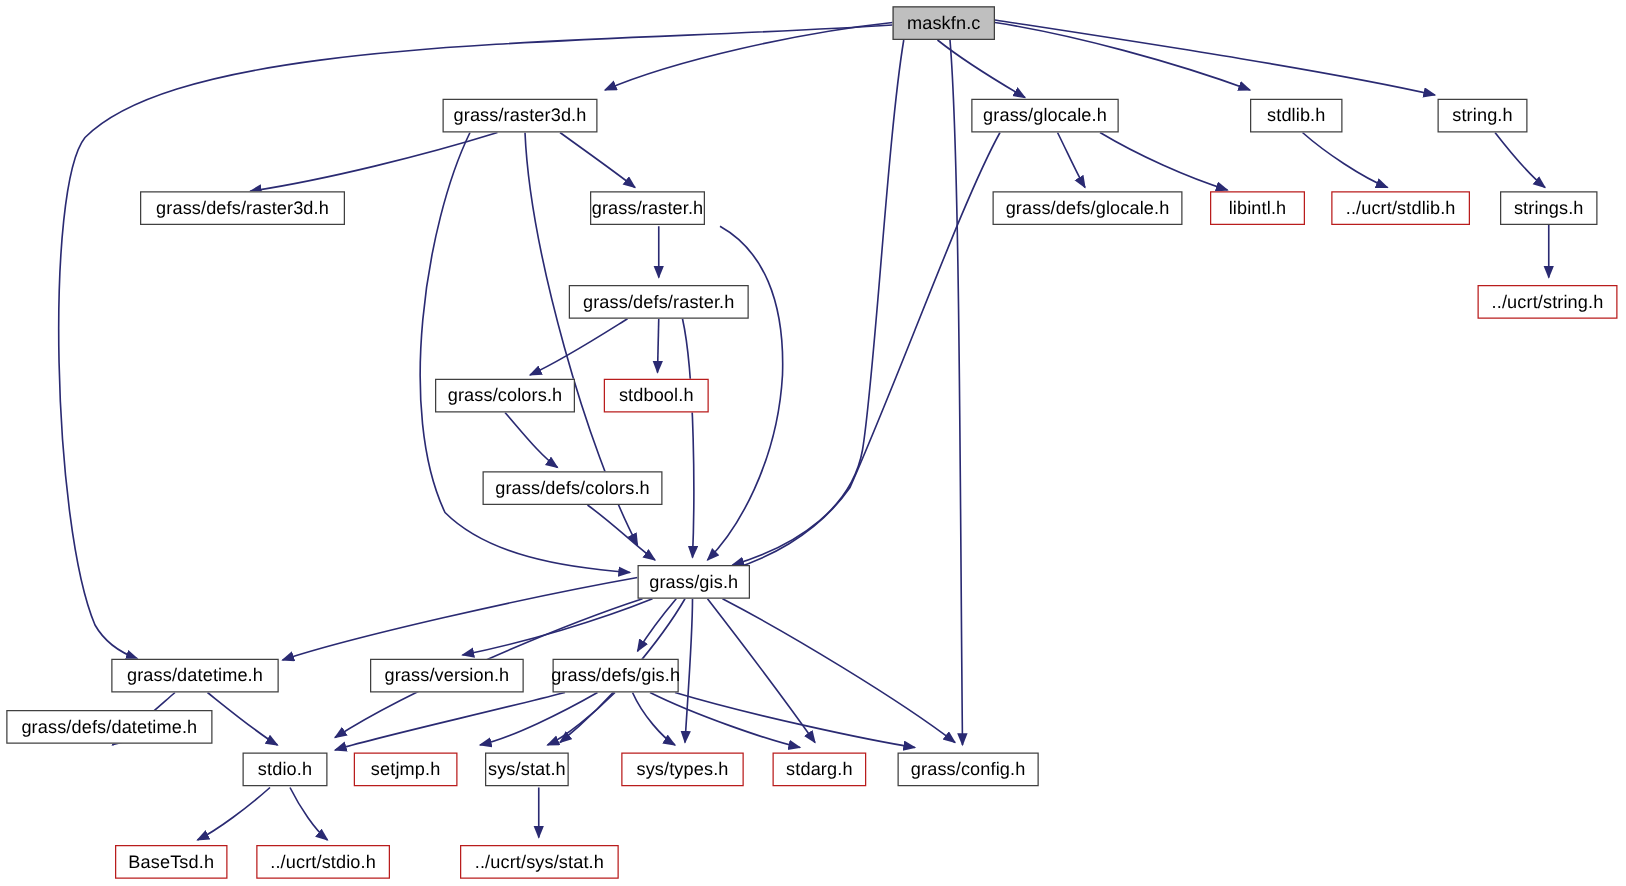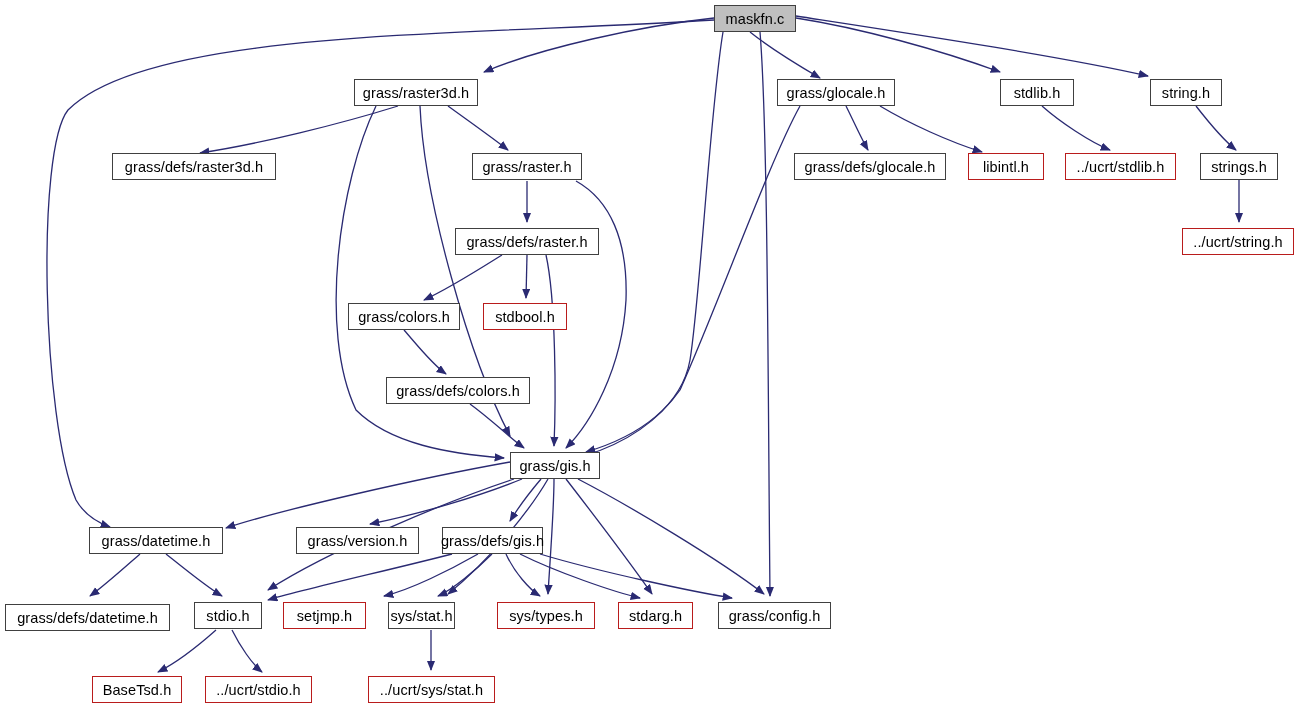--- a/index.html
+++ b/index.html
@@ -81,21 +81,21 @@
       </div>
       <div class="node" style="left: 1000px; top: 79px; width: 74px; height: 27px;">
         <span>stdlib.h</span>
       </div>
       <div class="node" style="left: 1150px; top: 79px; width: 72px; height: 27px;">
         <span>string.h</span>
       </div>
       <div class="node" style="left: 112px; top: 153px; width: 164px; height: 27px;">
         <span>grass/defs/raster3d.h</span>
       </div>
-      <div class="node" style="left: 472px; top: 153px; width: 110px; height: 27px;">
+      <div class="node" style="left: 472px; top: 153px; width: 92px; height: 27px;">
         <span>grass/raster.h</span>
       </div>
       <div class="node" style="left: 794px; top: 153px; width: 152px; height: 27px;">
         <span>grass/defs/glocale.h</span>
       </div>
       <div class="node lib" style="left: 968px; top: 153px; width: 76px; height: 27px;">
         <span>libintl.h</span>
       </div>
       <div class="node lib" style="left: 1065px; top: 153px; width: 111px; height: 27px; text-align: right;">
         <span>../ucrt/stdlib.h</span>
@@ -123,21 +123,21 @@
       </div>
       <div class="node" style="left: 89px; top: 527px; width: 134px; height: 27px;">
         <span>grass/datetime.h</span>
       </div>
       <div class="node" style="left: 296px; top: 527px; width: 123px; height: 27px;">
         <span>grass/version.h</span>
       </div>
       <div class="node" style="left: 442px; top: 527px; width: 101px; height: 27px;">
         <span>grass/defs/gis.h</span>
       </div>
-      <div class="node" style="left: 5px; top: 604px; width: 165px; height: 27px;">
+      <div class="node" style="left: 5px; top: 568px; width: 165px; height: 27px;">
         <span>grass/defs/datetime.h</span>
       </div>
       <div class="node" style="left: 194px; top: 602px; width: 68px; height: 27px;">
         <span>stdio.h</span>
       </div>
       <div class="node lib" style="left: 283px; top: 602px; width: 83px; height: 27px;">
         <span>setjmp.h</span>
       </div>
       <div class="node" style="left: 388px; top: 602px; width: 67px; height: 27px;">
         <span>sys/stat.h</span>

